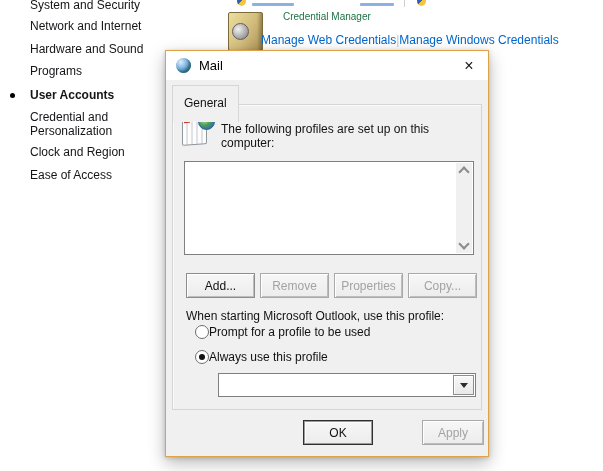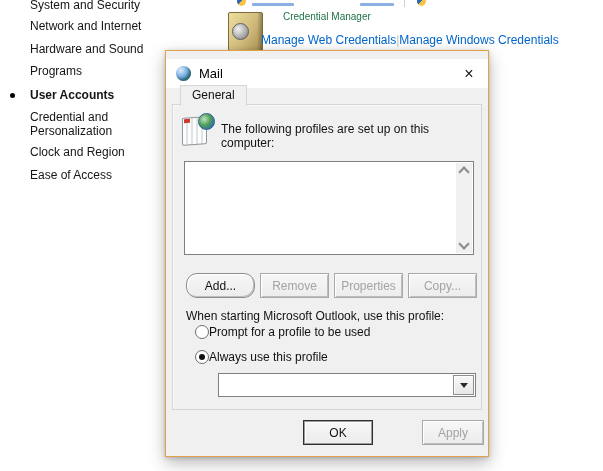--- a/index.html
+++ b/index.html
@@ -29,30 +29,30 @@
       background:linear-gradient(90deg,rgba(0,0,0,0),rgba(0,0,0,.25));}
   .cm-title{position:absolute;left:260px;top:11px;font-size:10px;color:#1d7245;cursor:pointer;padding-left:23px;}
   .cm-links{position:absolute;left:261px;top:33px;font-size:12px;display:flex;align-items:center;}
   .cm-links a{color:#0066cc;text-decoration:none;cursor:pointer;}
   .cm-links .sep{color:#b9c4cc;}
 
   
   .dialog{position:absolute;left:165px;top:50px;width:322px;height:405px;background:#f0f0f0;
       border:1px solid #dda24a;box-shadow:0 6px 16px rgba(0,0,0,.28),0 1px 4px rgba(0,0,0,.18);
       font-size:12px;color:#111;}
-  .titlebar{position:absolute;left:0;top:8px;width:100%;height:29px;background:#ffffff;}
+  .titlebar{position:absolute;left:0;top:0;width:100%;height:29px;background:#ffffff;}
   .mail-ico{position:absolute;left:10px;top:7px;width:15px;height:15px;border-radius:50%;
       background:radial-gradient(circle at 32% 28%,#ddeefb,#7fb3e0 40%,#3b79b5 68%,#1f4f86);
       box-shadow:inset -2px -2px 2px rgba(30,90,40,.45);}
   .title-text{position:absolute;left:33px;top:7px;font-size:13px;color:#000;}
   .close-btn{position:absolute;right:7px;top:4px;width:24px;height:21px;display:flex;
       align-items:center;justify-content:center;cursor:pointer;font-size:16px;color:#161616;line-height:1;}
 
-  .tab{position:absolute;left:6px;top:34px;height:20px;padding:0 11px;line-height:19px;
-      background:#f0f0f0;border:1px solid #d6d6d6;border-bottom:none;z-index:2;font-size:12px;cursor:pointer;margin-left:8px;}
+  .tab{position:absolute;left:6px;top:34px;height:20px;padding:8px 11px;line-height:19px;
+      background:#f0f0f0;border:1px solid #d6d6d6;border-bottom:none;z-index:2;font-size:12px;cursor:pointer;}
   .tabpage{position:absolute;left:6px;top:53px;width:308px;height:304px;background:#f0f0f0;
       border:1px solid #d5d5d5;box-shadow:inset 1px 1px 0 #fafafa;}
 
   .prof-ico{position:absolute;left:16px;top:62px;width:34px;height:32px;}
   .prof-ico .cards{position:absolute;left:0;top:4px;width:23px;height:26px;border:1px solid #8f969c;border-radius:2px;
       background:repeating-linear-gradient(90deg,#fdfdfd 0 3px,#dfe3e6 3px 5px);transform:skewY(-4deg);}
   .prof-ico .mark{position:absolute;left:2px;top:6px;width:6px;height:4px;background:#cc3a2a;transform:skewY(-4deg);}
   .prof-ico .globe{position:absolute;right:1px;top:0px;width:15px;height:15px;border-radius:50%;
       background:radial-gradient(circle at 35% 35%,#bfe3c0,#4d9d55 45%,#2e6fb0 80%);border:1px solid #2c5f8e;}
   .prof-caption{position:absolute;left:55px;top:71px;width:252px;}
@@ -63,21 +63,21 @@
   .chev{position:absolute;left:4px;width:6px;height:6px;border:solid #8b8b8b;}
   .chev.up{top:5px;border-width:2px 0 0 2px;transform:rotate(45deg);}
   .chev.down{bottom:5px;border-width:0 2px 2px 0;transform:rotate(45deg);}
 
   .btn{position:absolute;height:23px;background:linear-gradient(#f7f7f7,#ececec);
       border:1px solid #8d8d8d;box-shadow:inset 1px 1px 0 #ffffff,inset -1px -1px 0 #bdbdbd;
       display:flex;align-items:center;justify-content:center;font-size:12px;color:#111;cursor:pointer;}
   .btn.disabled{color:#a3a3a3;border-color:#a9a9a9;cursor:default;}
   .btn.default{border:1px solid #2f2f2f;box-shadow:inset 0 0 0 1px #9a9a9a,inset 2px 2px 0 #fdfdfd;margin-left:33px;}
 
-  .btn-add{left:20px;top:222px;width:67px;border-radius:11px;}
+  .btn-add{left:20px;top:222px;width:67px;}
   .btn-remove{left:94px;top:222px;width:67px;}
   .btn-properties{left:168px;top:222px;width:67px;}
   .btn-copy{left:242px;top:222px;width:67px;}
 
   .startup-caption{position:absolute;left:20px;top:258px;}
   .option-row{position:absolute;left:29px;display:flex;align-items:center;cursor:pointer;}
   .option-row.r1{top:274px;}
   .option-row.r2{top:299px;}
   .radio{width:12px;height:12px;border-radius:50%;background:#fff;border:1px solid #6e6e6e;position:relative;flex:0 0 auto;}
   .radio.checked::after{content:"";position:absolute;left:3px;top:3px;width:6px;height:6px;border-radius:50%;background:#111;}

